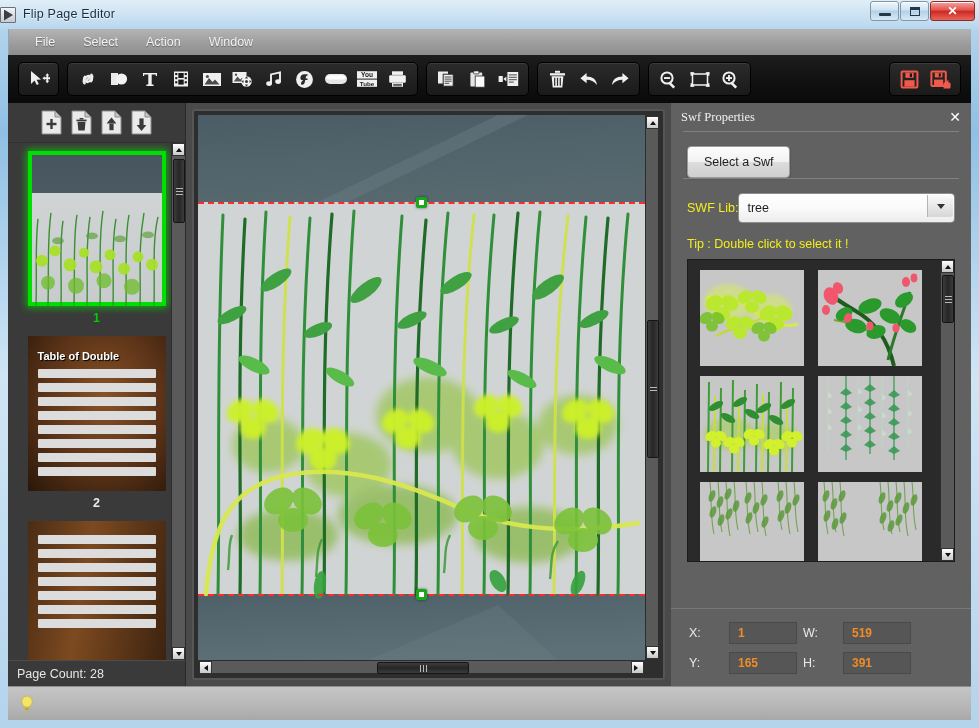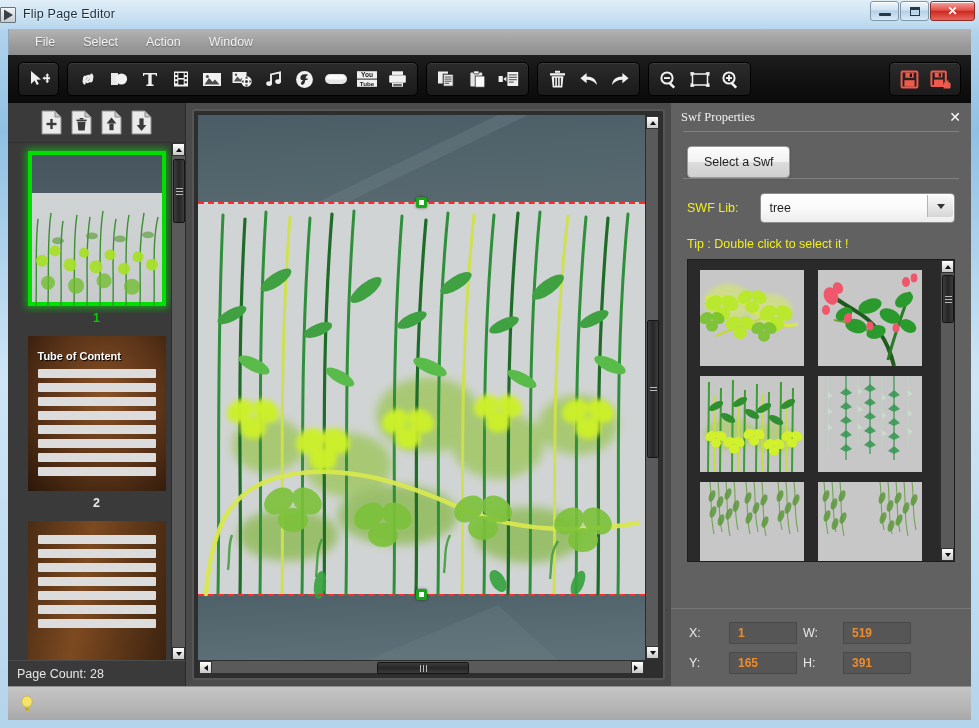--- a/index.html
+++ b/index.html
@@ -207,21 +207,21 @@
   .hrule{ height:1px; background:#818181; margin:0 12px; }
   #props-body{ padding:14px 16px 0 16px; }
   #select-swf-btn {
     display:inline-block; padding:8px 16px; font-size:12.5px; color:#1e1e1e;
     background:linear-gradient(180deg,#fdfdfd 0%,#f2f2f2 48%,#dcdcdc 52%,#cfcfcf 100%);
     border:1px solid #9a9a9a; border-radius:4px; cursor:pointer;
     box-shadow:0 1px 2px rgba(0,0,0,.25), inset 0 1px 0 #fff;
   }
   .yellow { color:#f2ef1b; font-size:12.5px; }
   #swf-path{ margin:16px 0 14px 0; }
-  #swflib-row{ display:flex; align-items:center; gap:22px; margin:14px 0 0 0;}
+  #swflib-row{ display:flex; align-items:center; gap:0; margin:14px 0 0 0;}
   #swflib-select{
     flex:1; height:30px; display:flex; align-items:center;
     background:linear-gradient(180deg,#fff 0%,#fafafa 50%,#ececec 100%);
     border:1px solid #8d8d8d; border-radius:4px; padding:0 8px;
     font-size:12.5px; color:#1e1e1e; position:relative; cursor:pointer;
   }
   #swflib-arrow{
     position:absolute; right:1px; top:1px; width:26px; height:22px;
     background:linear-gradient(180deg,#fbfbfb,#d6d6d6);
     border-left:1px solid #b4b4b4; border-radius:0 3px 3px 0;
@@ -609,21 +609,21 @@
                 <ellipse cx="92" cy="48" rx="6" ry="3.5"></ellipse>
                   <ellipse cx="120" cy="44" rx="6" ry="3.5"></ellipse>
               </g>
             </svg>
           </div>
           <div class="thumb-label active">1</div>
         </div>
 
         <div class="thumb-wrap">
           <div class="thumb pgtoc">
-            <div class="toc-title">Tube of Content</div>
+            <div class="toc-title">Table of Double</div>
             <div class="toc-line"></div>
             <div class="toc-line"></div>
             <div class="toc-line"></div>
             <div class="toc-line"></div>
             <div class="toc-line"></div>
             <div class="toc-line"></div>
             <div class="toc-line"></div>
             <div class="toc-line"></div>
           </div>
           <div class="thumb-label">2</div>

